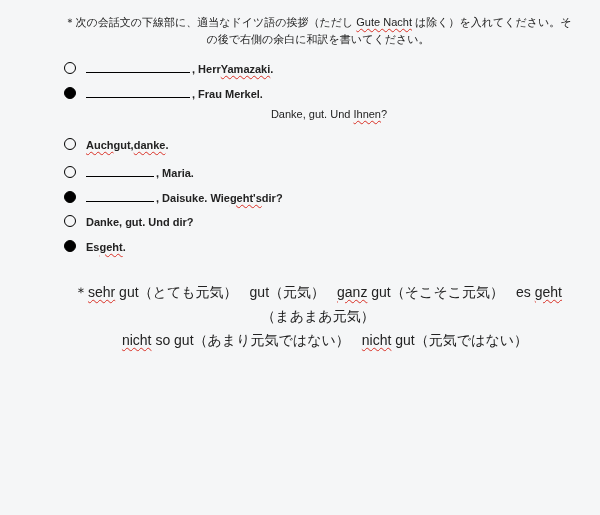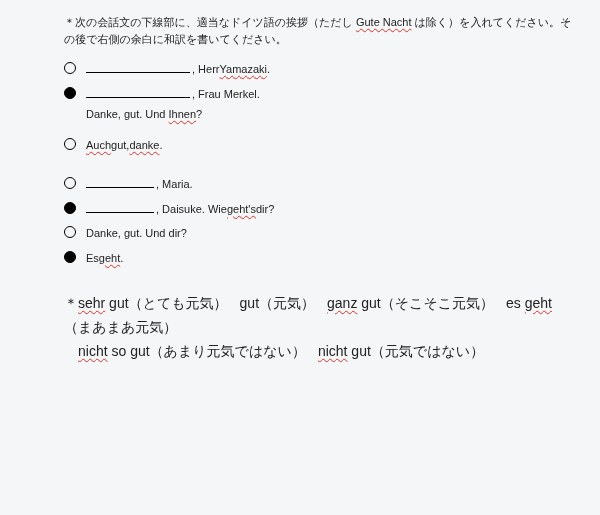--- a/index.html
+++ b/index.html
@@ -10,25 +10,26 @@
     background: #f5f6f7;
     font-family: "Hiragino Sans", "Meiryo", sans-serif;
     font-size: 11px;
     color: #222;
     overflow: hidden;
     position: relative;
   }
   .page {
     padding: 14px 28px 10px 64px;
     line-height: 1.5;
+    text-align: center;
   }
   .instr { margin-bottom: 14px; }
   .head { margin: 10px 0 14px 0; }
   .head2 { margin: 22px 0 14px 0; }
-  .row { margin: 8px 0 4px 0; display: flex; align-items: baseline; }
+  .row { margin: 8px 0 4px 0; display: flex; align-items: baseline; font-weight: bold; }
   .sub { margin: 0 0 14px 22px; }
   .mark {
     display: inline-block;
     width: 10px; height: 10px;
     border: 1px solid #000;
     border-radius: 50%;
     margin-right: 10px;
     position: relative;
     top: 1px;
     flex: 0 0 auto;
@@ -79,21 +80,21 @@
 
   <div class="row">
     <span class="mark filled"></span>
     <span class="blank w110"></span>
     <span>, Frau Merkel.</span>
   </div>
   <div class="sub">
     <span>Danke, gut. Und </span><span class="sq">Ihnen</span><span>?</span>
   </div>
 
-  <div class="row" style="margin-bottom:23px;">
+  <div class="row" style="margin-bottom:12px;">
     <span class="mark"></span>
     <span class="sq">Auch</span>
       <span> gut, </span>
       <span class="sq">danke</span>
       <span>.</span>
   </div>
 
 
   <div class="row">
     <span class="mark"></span>

